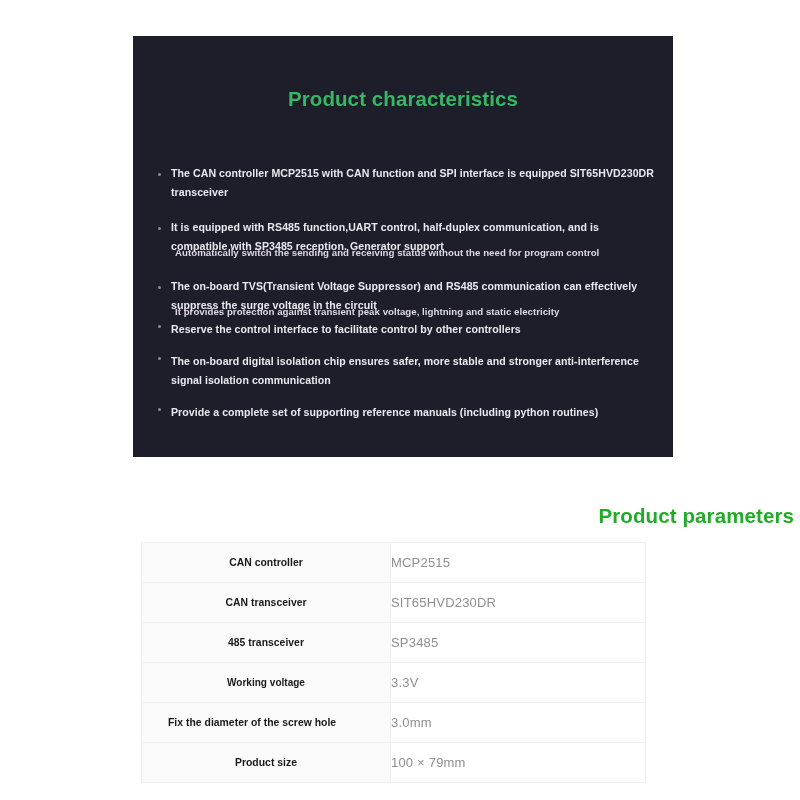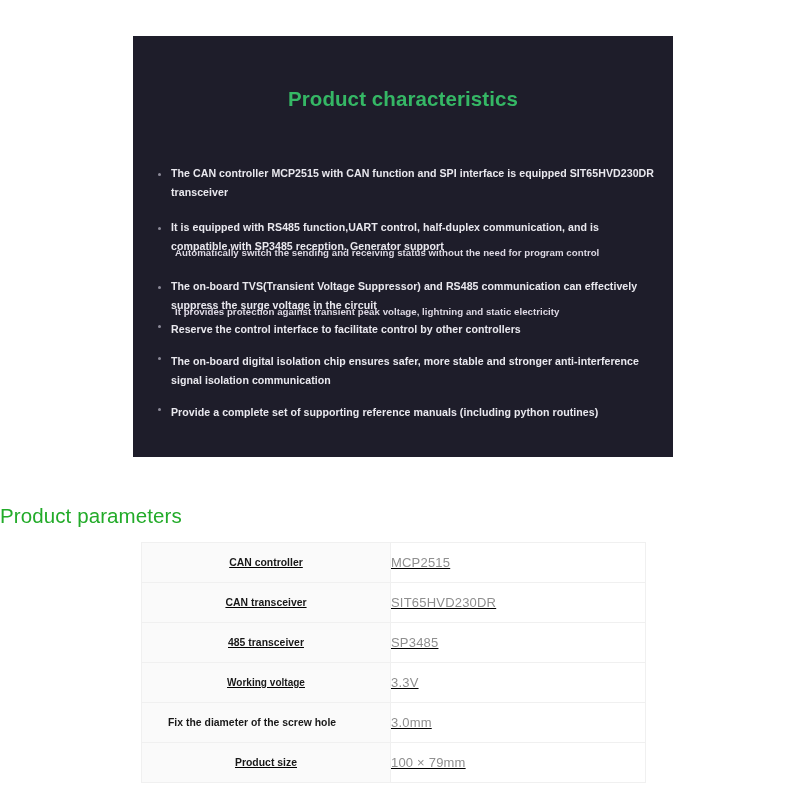--- a/index.html
+++ b/index.html
@@ -86,35 +86,34 @@
   .item-4 { margin-bottom: 13px; }
   .item-5 { margin-bottom: 13px; }
   .item-6 { margin-bottom: 0px; }
 
   
   .params-title {
     position: absolute;
     left: 0;
     top: 504px;
     width: 794px;
-    text-align: left;
+    text-align: right;
     color: #22ab29;
     font-size: 20.5px;
-    font-weight: normal;
+    font-weight: bold;
     letter-spacing: 0.1px;
   }
 
   .param-table {
     position: absolute;
     left: 141px;
     top: 542px;
     width: 505px;
     border-collapse: collapse;
     table-layout: fixed;
-    text-decoration: underline;
   }
   .param-table tr { height: 40px; }
   .param-table td {
     border: 1px solid #f0f0f0;
     padding: 0;
     vertical-align: middle;
   }
   .cell-label {
     width: 248px;
     background: #fafafa;

